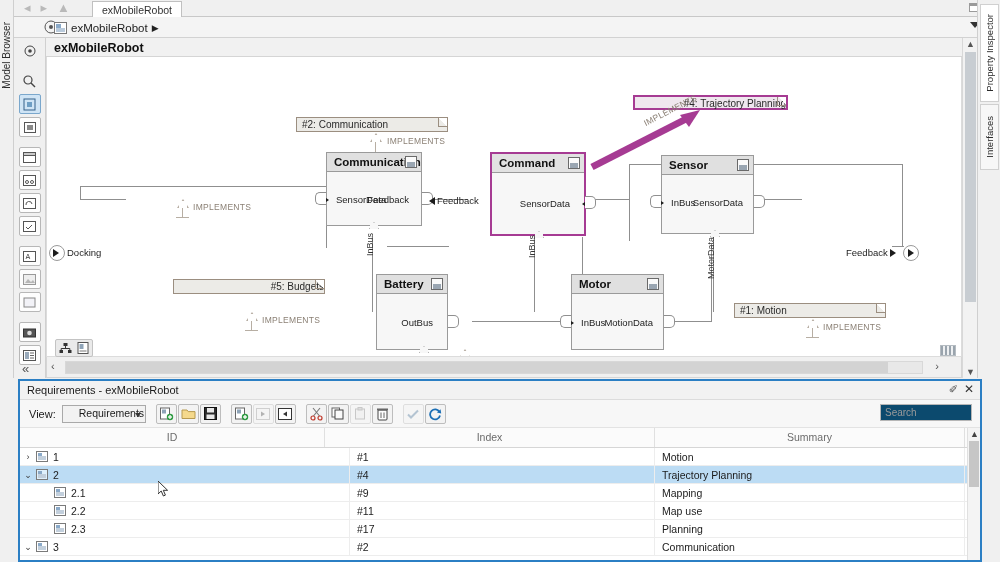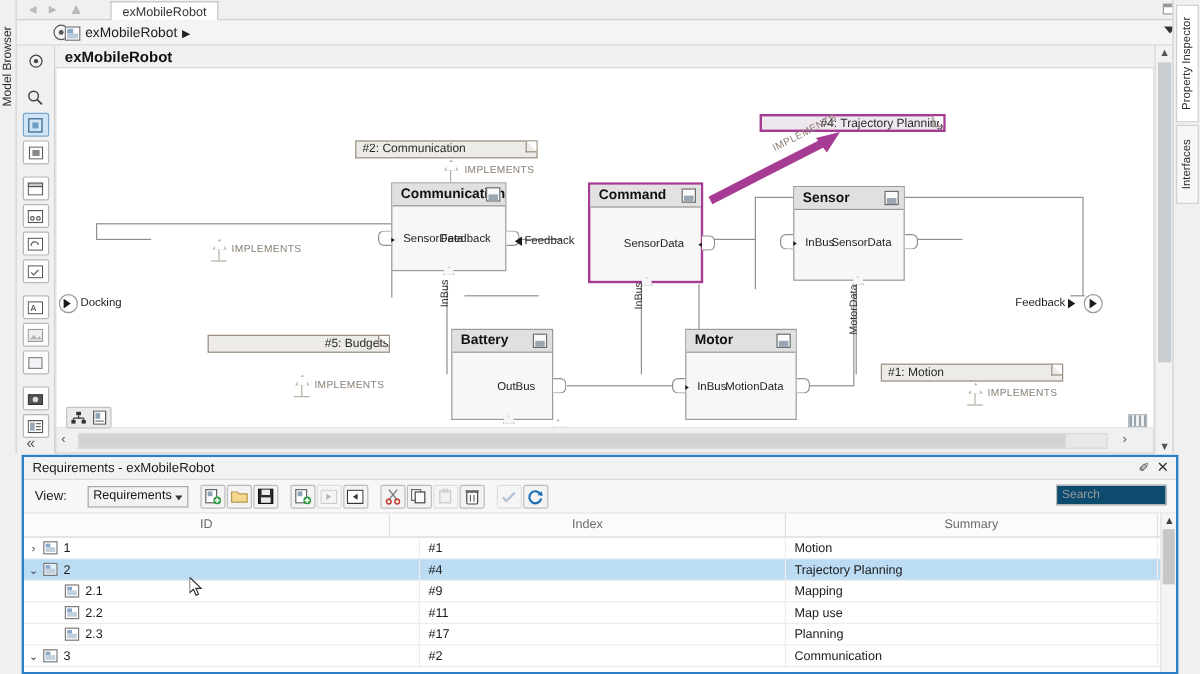--- a/index.html
+++ b/index.html
@@ -253,24 +253,24 @@
     height: 19px; background: #f2f2f2; border-bottom: 1px solid #dcdcdc;
     font-size: 11px; color: #1a1a1a; padding: 3px 0 0 7px; position: relative;
   }
   .rp-pin { position: absolute; right: 22px; top: 2px; font-size: 11px; color: #444; }
   .rp-close { position: absolute; right: 6px; top: 2px; font-size: 12px; color: #333; line-height: 13px; }
 
   .rp-toolbar {
     height: 28px; background: #f7f7f7; border-bottom: 1px solid #e3e3e3;
     display: flex; align-items: center; padding-left: 9px; position: relative;
   }
-  .rp-viewlabel { font-size: 11px; color: #1a1a1a; margin-right: 17px; }
+  .rp-viewlabel { font-size: 11px; color: #1a1a1a; margin-right: 6px; }
   .rp-select {
     width: 84px; height: 18px; border: 1px solid #a9a9a9; background: #f2f2f2;
-    font-size: 10.5px; color: #1a1a1a; padding: 1px 0 0 4px; position: relative;
+    font-size: 10.5px; color: #1a1a1a; padding: 1px 0 0 16px; position: relative;
   }
   .rp-select .car {
     position: absolute; right: 4px; top: 7px; width: 0; height: 0;
     border-left: 3px solid transparent; border-right: 3px solid transparent;
     border-top: 4px solid #333;
   }
   .tgroup { display: flex; margin-left: 10px; gap: 1px; }
   .tb {
     width: 21px; height: 20px; border: 1px solid #bdbdbd; background: #f3f3f3;
     border-radius: 2px; display: flex; align-items: center; justify-content: center;
@@ -520,21 +520,21 @@
       <div class="port-label" style="left:9px; top:41px;">InBus</div>
       <div class="port-label" style="right:10px; top:41px;">SensorData</div>
       <div class="port-tri-r" style="left:-4px; top:43px;"></div>
       <div class="port-tri-r" style="right:-8px; top:43px;"></div>
       <div class="port-sock left" style="left:-12px; top:39px;"></div>
       <div class="port-sock" style="right:-12px; top:39px;"></div>
       <div class="delta" style="left:48px; bottom:-4px;"></div>
     </div>
     <div class="vlabel" style="left:659px; top:180px;">MotorData</div>
 
-    <div class="blk" style="left:329px; top:217px; width:85px; height:76px;">
+    <div class="blk" style="left:329px; top:217px; width:72px; height:76px;">
       <div class="blk-hdr">
         <span>Battery</span>
         <span class="blk-ico"></span>
       </div>
       <div class="port-label" style="right:14px; top:42px;">OutBus</div>
       <div class="port-tri-r" style="right:-8px; top:44px;"></div>
       <div class="port-sock" style="right:-12px; top:40px;"></div>
       <div class="delta" style="left:42px; bottom:-4px;"></div>
     </div>
 

